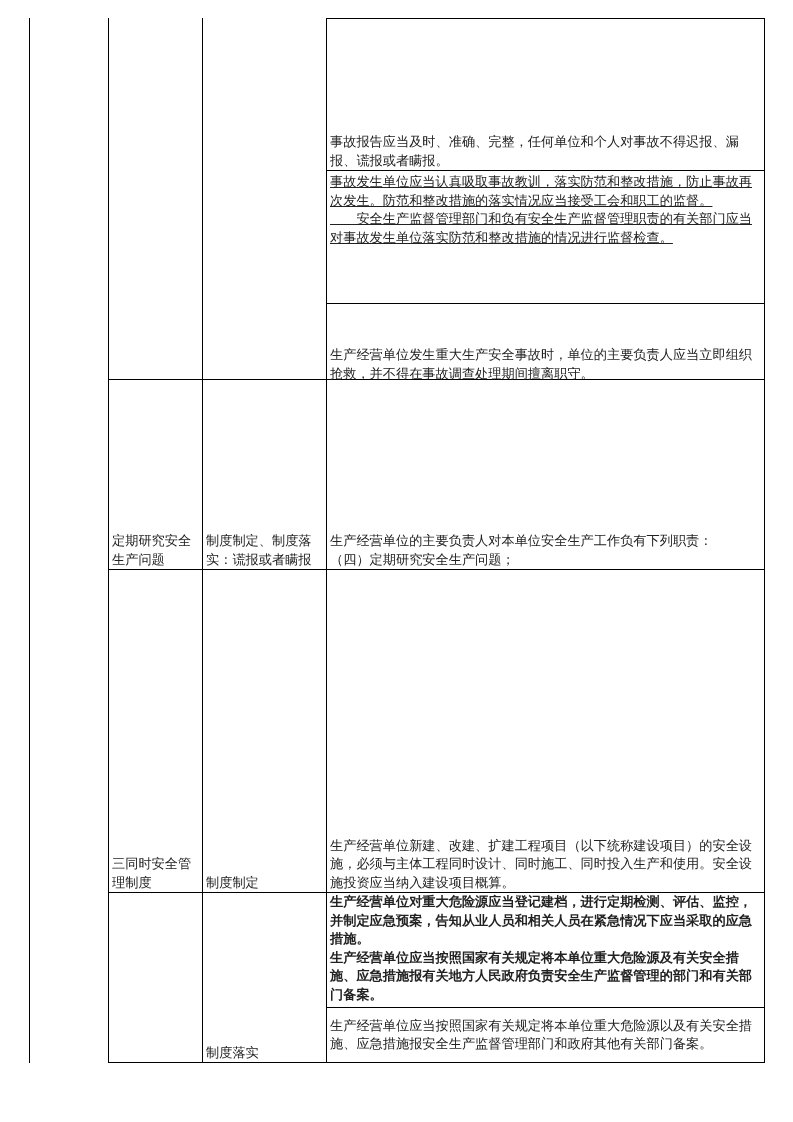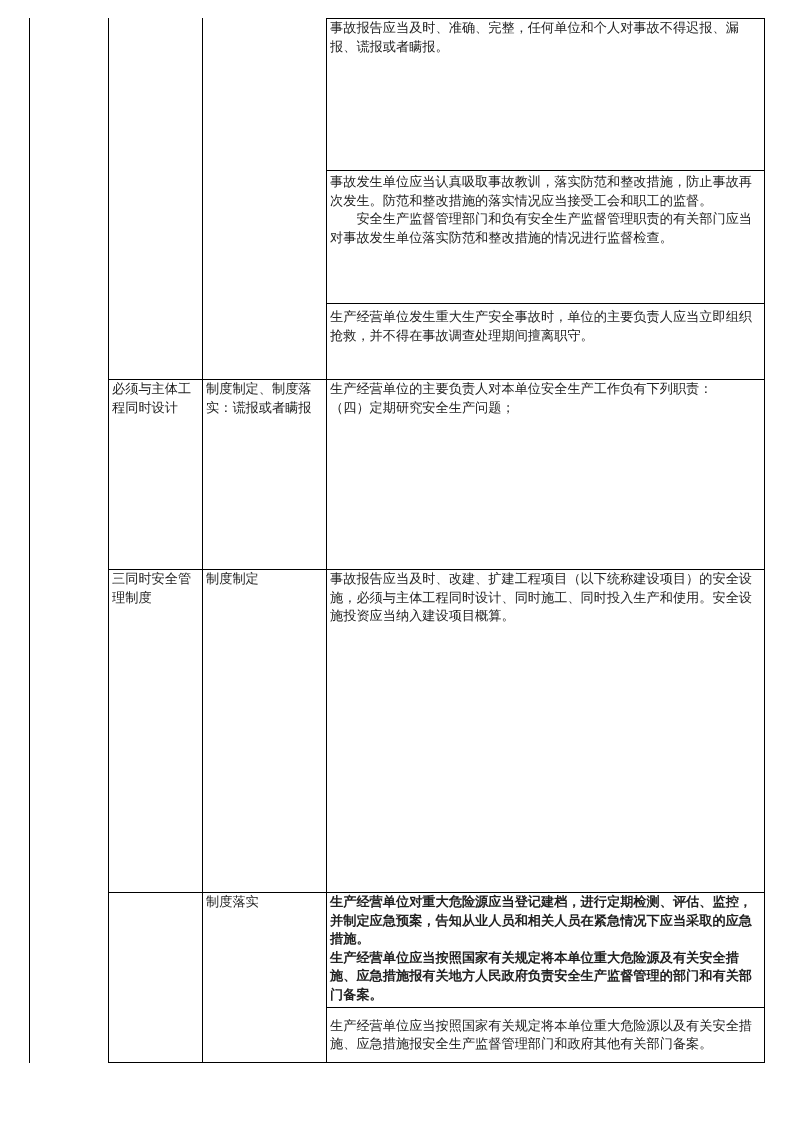--- a/index.html
+++ b/index.html
@@ -1,20 +1,20 @@
 <!DOCTYPE html>
 <html><head>
   <meta charset="utf-8">
   <style>
     html, body { margin: 0; padding: 0; background: #ffffff; }
     body { width: 793px; height: 1122px; position: relative; overflow: hidden;
            font-family: "DejaVu Serif", "Liberation Serif", serif; color: #222; }
     .vline { position: absolute; width: 1px; background: #000; }
     .hline { position: absolute; height: 1px; background: #000; }
-    .cell { position: absolute; display: flex; align-items: flex-start; box-sizing: border-box;
+    .cell { position: absolute; display: flex; align-items: flex-end; box-sizing: border-box;
             font-size: 13.2px; line-height: 18.5px; padding: 0 3px; }
     .cell span { display: block; white-space: pre-wrap; word-break: break-all; }
   </style>
 </head>
 <body>
 
 <div class="vline" style="left:29px; top:18px; height:1045px;"></div>
 <div class="vline" style="left:108px; top:18px; height:1045px;"></div>
 <div class="vline" style="left:202px; top:18px; height:1045px;"></div>
 <div class="vline" style="left:326px; top:18px; height:1045px;"></div>
@@ -25,47 +25,47 @@
 <div class="hline" style="left:326px; top:303px; width:439px;"></div>
 <div class="hline" style="left:108px; top:379px; width:657px;"></div>
 <div class="hline" style="left:108px; top:569px; width:657px;"></div>
 <div class="hline" style="left:108px; top:892px; width:657px;"></div>
 <div class="hline" style="left:326px; top:1007px; width:439px;"></div>
 <div class="hline" style="left:108px; top:1062px; width:657px;"></div>
 
 <div class="cell" style="left:327px; top:19px; width:437px; height:151px;">
   <span>事故报告应当及时、准确、完整，任何单位和个人对事故不得迟报、漏报、谎报或者瞒报。</span>
 </div>
-<div class="cell" style="left:327px; top:171px; width:437px; height:132px; align-items:flex-start; padding-top:2px;">
+<div class="cell" style="left:327px; top:171px; width:437px; height:132px; align-items:flex-start; padding-top:2px;text-decoration:underline;">
   <span>事故发生单位应当认真吸取事故教训，落实防范和整改措施，防止事故再次发生。防范和整改措施的落实情况应当接受工会和职工的监督。
 　　安全生产监督管理部门和负有安全生产监督管理职责的有关部门应当对事故发生单位落实防范和整改措施的情况进行监督检查。</span>
 </div>
 <div class="cell" style="left:327px; top:308px; width:437px; height:75px;">
   <span>生产经营单位发生重大生产安全事故时，单位的主要负责人应当立即组织抢救，并不得在事故调查处理期间擅离职守。</span>
 </div>
 
 <div class="cell" style="left:109px; top:380px; width:93px; height:189px;">
-  <span>必须与主体工程同时设计</span>
+  <span>定期研究安全生产问题</span>
 </div>
 <div class="cell" style="left:203px; top:380px; width:123px; height:189px;">
   <span>制度制定、制度落实：谎报或者瞒报</span>
 </div>
 <div class="cell" style="left:327px; top:380px; width:437px; height:189px;">
   <span>生产经营单位的主要负责人对本单位安全生产工作负有下列职责：
 （四）定期研究安全生产问题；</span>
 </div>
 
 <div class="cell" style="left:109px; top:570px; width:93px; height:322px;">
   <span>三同时安全管理制度</span>
 </div>
 <div class="cell" style="left:203px; top:570px; width:123px; height:322px;">
   <span>制度制定</span>
 </div>
 <div class="cell" style="left:327px; top:570px; width:437px; height:322px;">
-  <span>事故报告应当及时、改建、扩建工程项目（以下统称建设项目）的安全设施，必须与主体工程同时设计、同时施工、同时投入生产和使用。安全设施投资应当纳入建设项目概算。</span>
+  <span>生产经营单位新建、改建、扩建工程项目（以下统称建设项目）的安全设施，必须与主体工程同时设计、同时施工、同时投入生产和使用。安全设施投资应当纳入建设项目概算。</span>
 </div>
 
 <div class="cell" style="left:109px; top:893px; width:93px; height:169px;">
   <span></span>
 </div>
 <div class="cell" style="left:203px; top:893px; width:123px; height:169px;">
   <span>制度落实</span>
 </div>
 <div class="cell" style="left:327px; top:893px; width:437px; height:114px; align-items:flex-start; padding-top:0;font-weight:bold;">
   <span>生产经营单位对重大危险源应当登记建档，进行定期检测、评估、监控，并制定应急预案，告知从业人员和相关人员在紧急情况下应当采取的应急措施。

